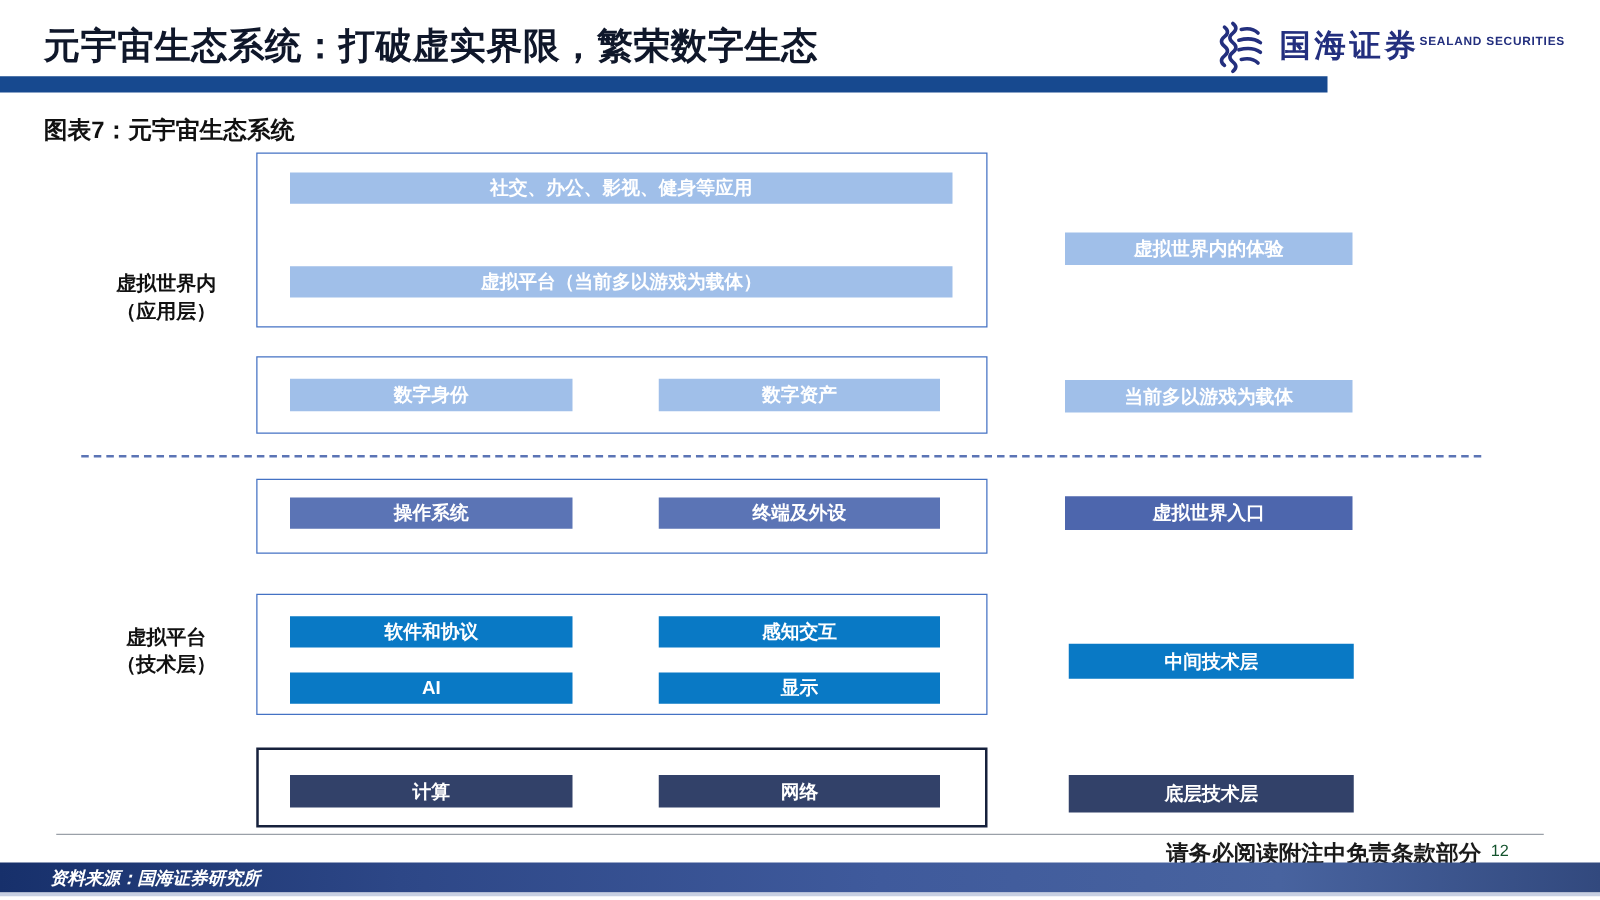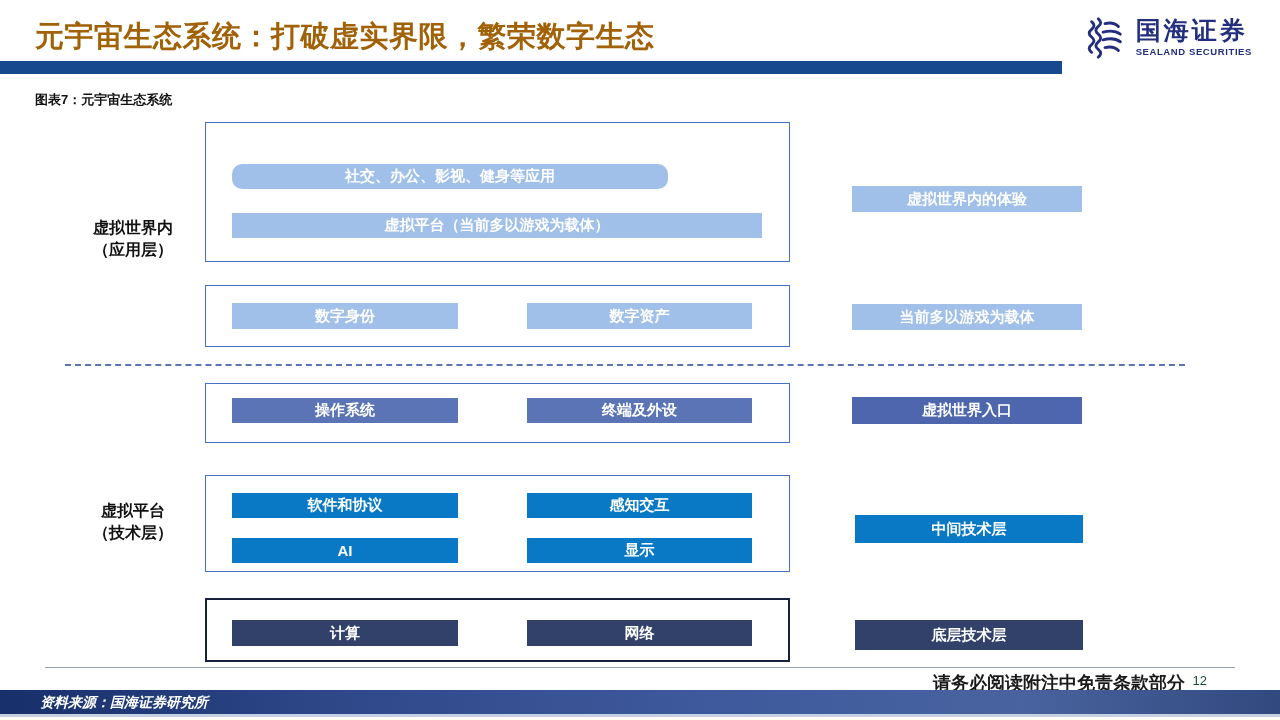--- a/index.html
+++ b/index.html
@@ -6,36 +6,36 @@
   html,body { width:1280px; height:720px; }
   body {
     font-family:"Liberation Sans","DejaVu Sans",sans-serif;
     background:#ffffff; position:relative; overflow:hidden;
   }
   #page { position:absolute; inset:0; width:1280px; height:720px; }
 
   
   .page-title {
     position:absolute; left:35px; top:17px;
-    font-size:29px; font-weight:bold; color:#a16207; letter-spacing:0.5px;
+    font-size:29px; font-weight:bold; color:#0f172a; letter-spacing:0.5px;
     white-space:nowrap;
   }
   .title-rule {
     position:absolute; left:0; top:61px; width:1062px; height:13px;
     background:var(--rule-blue);
   }
   .logo { position:absolute; right:28px; top:14px; display:flex; align-items:center; gap:8px; }
   .logo-mark { width:46px; height:46px; }
-  .logo-text { display:flex; flex-direction:column; line-height:1;justify-content:flex-end; }
+  .logo-text { display:flex; flex-direction:row; line-height:1;justify-content:flex-end; }
   .logo-cn { font-size:25px; font-weight:bold; color:var(--logo-navy); letter-spacing:3px; white-space:nowrap; }
   .logo-en { font-size:9.5px; font-weight:bold; color:var(--logo-navy); letter-spacing:0.6px; margin-top:4px; white-space:nowrap; }
 
   .figure-label {
     position:absolute; left:35px; top:91px;
-    font-size:13px; font-weight:bold; color:#111;
+    font-size:19px; font-weight:bold; color:#111;
   }
 
   
   #diagram { position:absolute; inset:0; }
 
   .side-label {
     position:absolute; width:130px; text-align:center;
     font-size:16px; font-weight:bold; color:#111; line-height:1.35;
   }
   .side-label-1 { left:68px; top:217px; }
@@ -51,21 +51,21 @@
   .bar {
     position:absolute; display:flex; align-items:center; justify-content:center;
     color:#fff; font-size:15px; font-weight:bold; white-space:nowrap;
   }
   .c-light  { background:var(--light-blue); }
   .c-slate  { background:var(--slate-blue); }
   .c-rslate { background:var(--right-slate); }
   .c-bright { background:var(--bright-blue); }
   .c-navy   { background:var(--navy); }
 
-  .b-app1 { left:232px; top:164px; width:436px; height:25px;border-radius:10px; }
+  .b-app1 { left:232px; top:138px; width:530px; height:25px; }
   .b-app2 { left:232px; top:213px; width:530px; height:25px; }
   .b-id   { left:232px; top:303px; width:226px; height:26px; }
   .b-asset{ left:527px; top:303px; width:225px; height:26px; }
   .b-os   { left:232px; top:398px; width:226px; height:25px; }
   .b-term { left:527px; top:398px; width:225px; height:25px; }
   .b-soft { left:232px; top:493px; width:226px; height:25px; }
   .b-sense{ left:527px; top:493px; width:225px; height:25px; }
   .b-ai   { left:232px; top:538px; width:226px; height:25px; }
   .b-disp { left:527px; top:538px; width:225px; height:25px; }
   .b-comp { left:232px; top:620px; width:226px; height:26px; }

